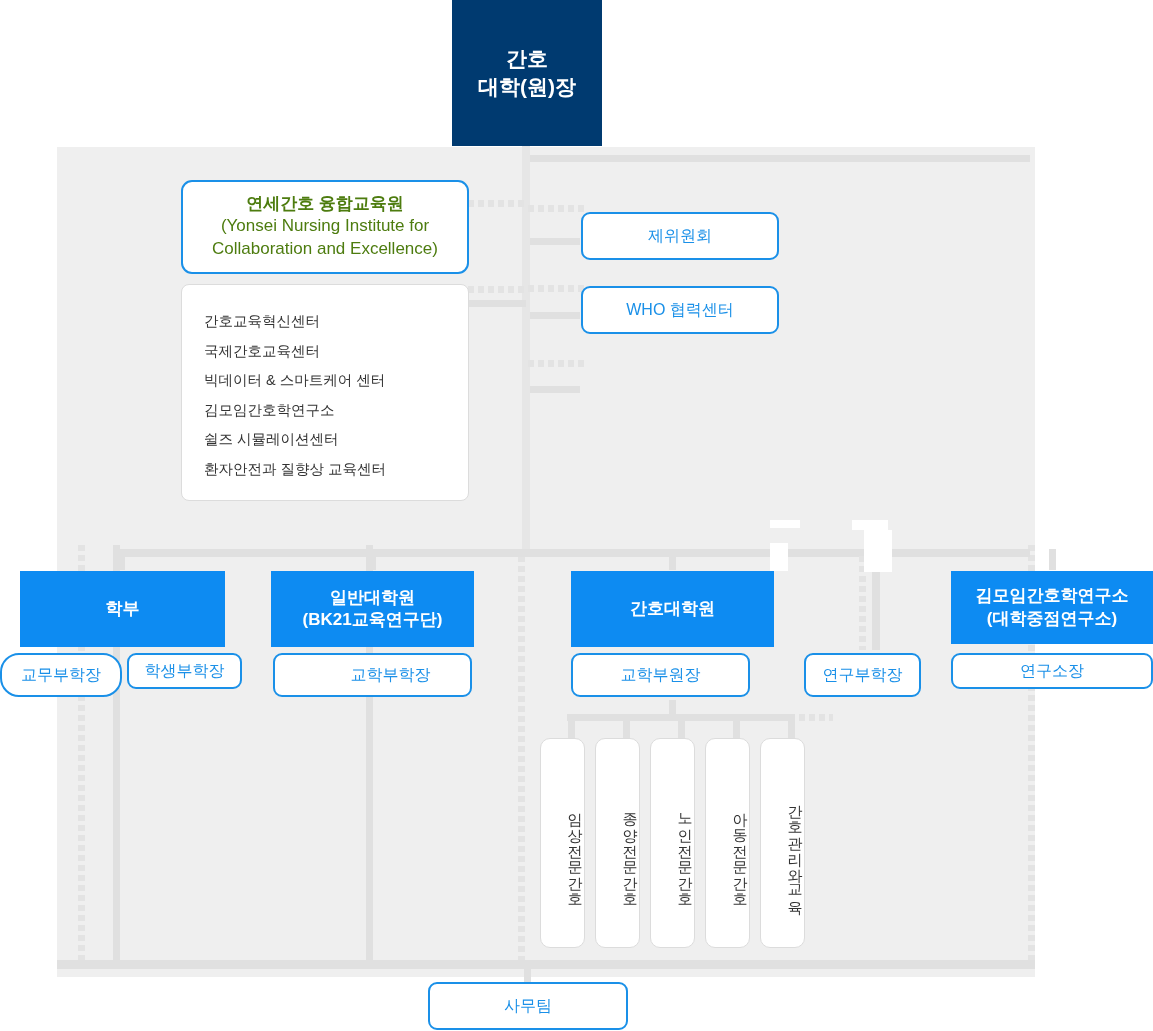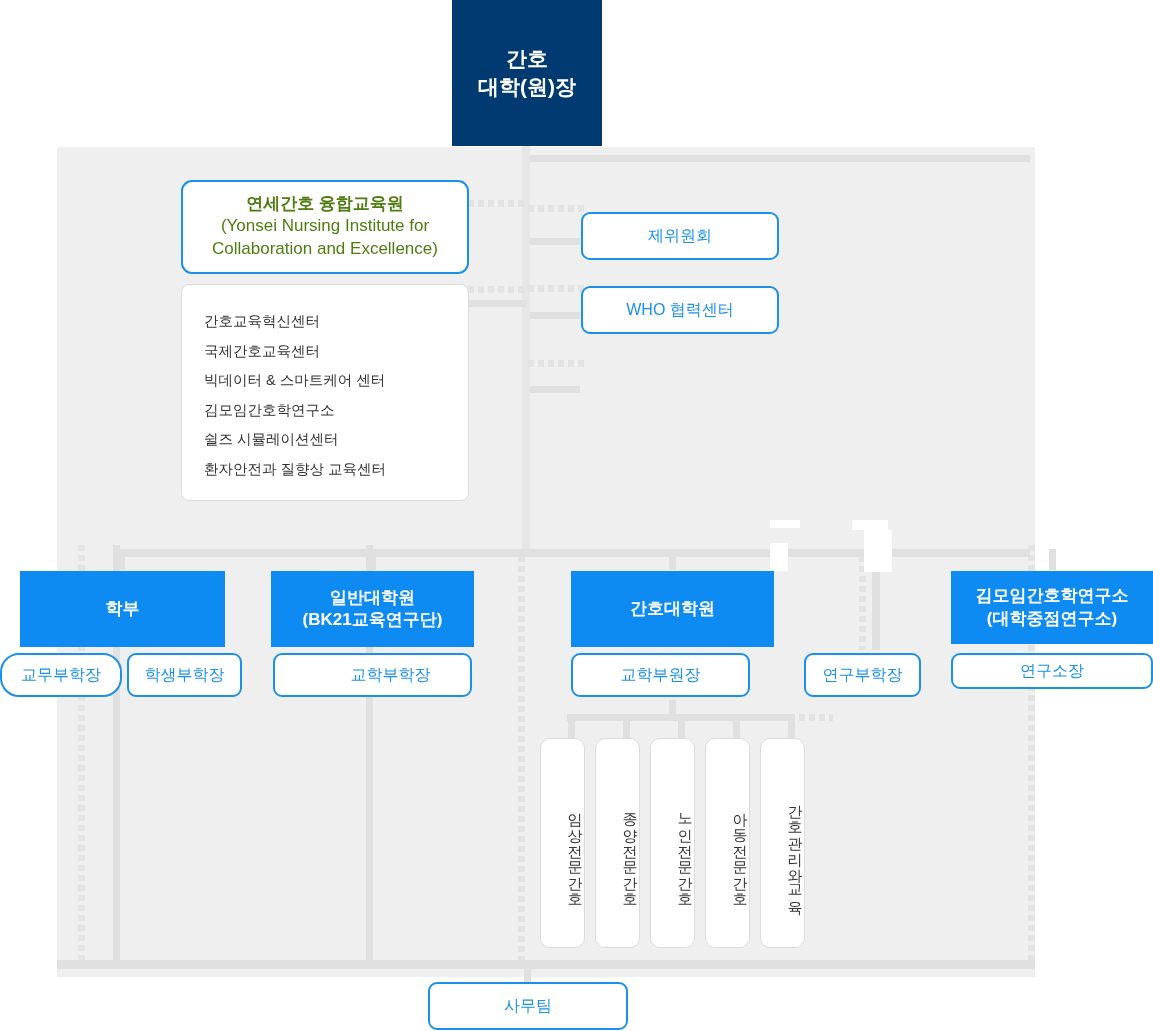--- a/index.html
+++ b/index.html
@@ -194,21 +194,21 @@
     <div>김모임간호학연구소</div>
     <div>쉴즈 시뮬레이션센터</div>
     <div>환자안전과 질향상 교육센터</div>
   </div>
 
   <div class="box box-outline" style="left:581px; top:212px; width:198px; height:48px;">제위원회</div>
   <div class="box box-outline" style="left:581px; top:286px; width:198px; height:48px;">WHO 협력센터</div>
 
   <div class="box box-solid" style="left:20px; top:571px; width:205px; height:76px; white-space:pre-line;">학부</div>
   <div class="box box-outline" style="left:0px; top:653px; width:122px; height:44px;border-radius:19px;">교무부학장</div>
-  <div class="box box-outline" style="left:127px; top:653px; width:115px; height:44px;">학생부학장</div>
+  <div class="box box-outline" style="left:127px; top:653px; width:115px; height:36px;">학생부학장</div>
 
   <div class="box box-solid" style="left:271px; top:571px; width:203px; height:76px; white-space:pre-line;">일반대학원
 (BK21교육연구단)</div>
   <div class="box box-outline" style="left:273px; top:653px; width:199px; height:44px;padding-left:36px;">교학부학장</div>
 
   <div class="box box-solid" style="left:571px; top:571px; width:203px; height:76px; white-space:pre-line;">간호대학원</div>
   <div class="box box-outline" style="left:571px; top:653px; width:179px; height:44px;">교학부원장</div>
 
   <div class="box box-outline" style="left:804px; top:653px; width:117px; height:44px;">연구부학장</div>
 

